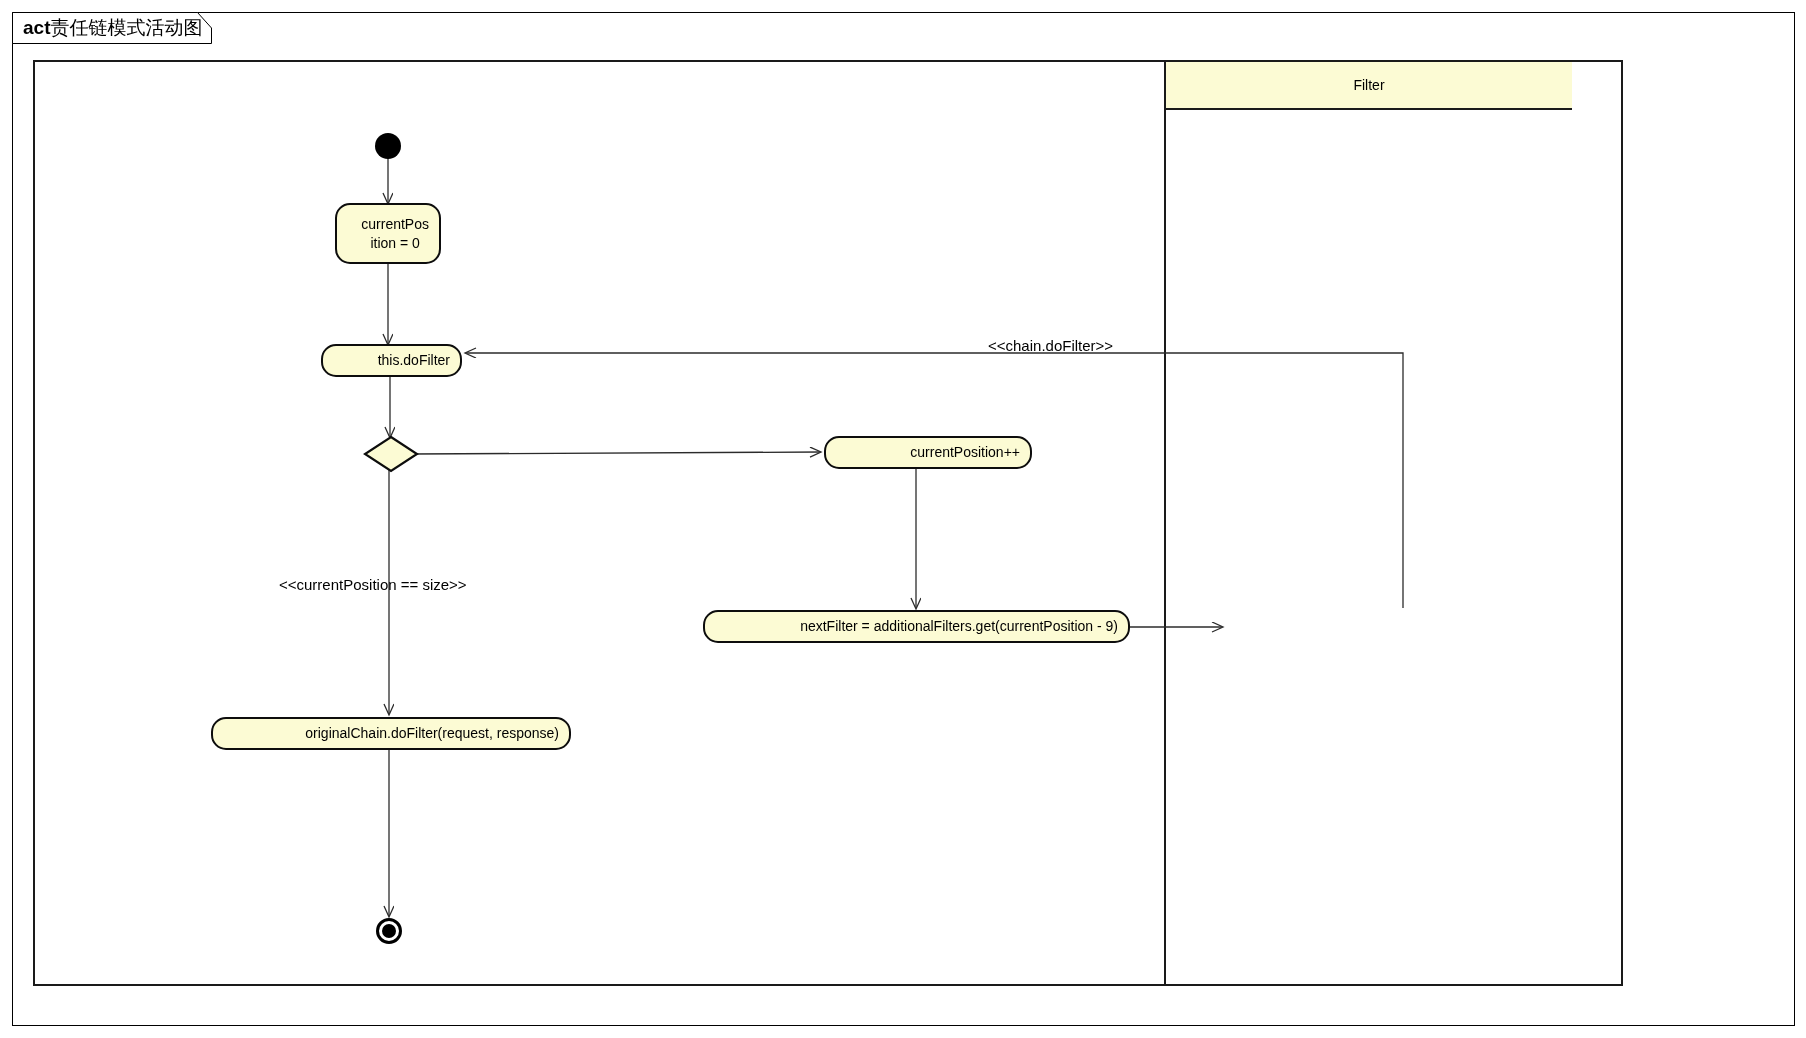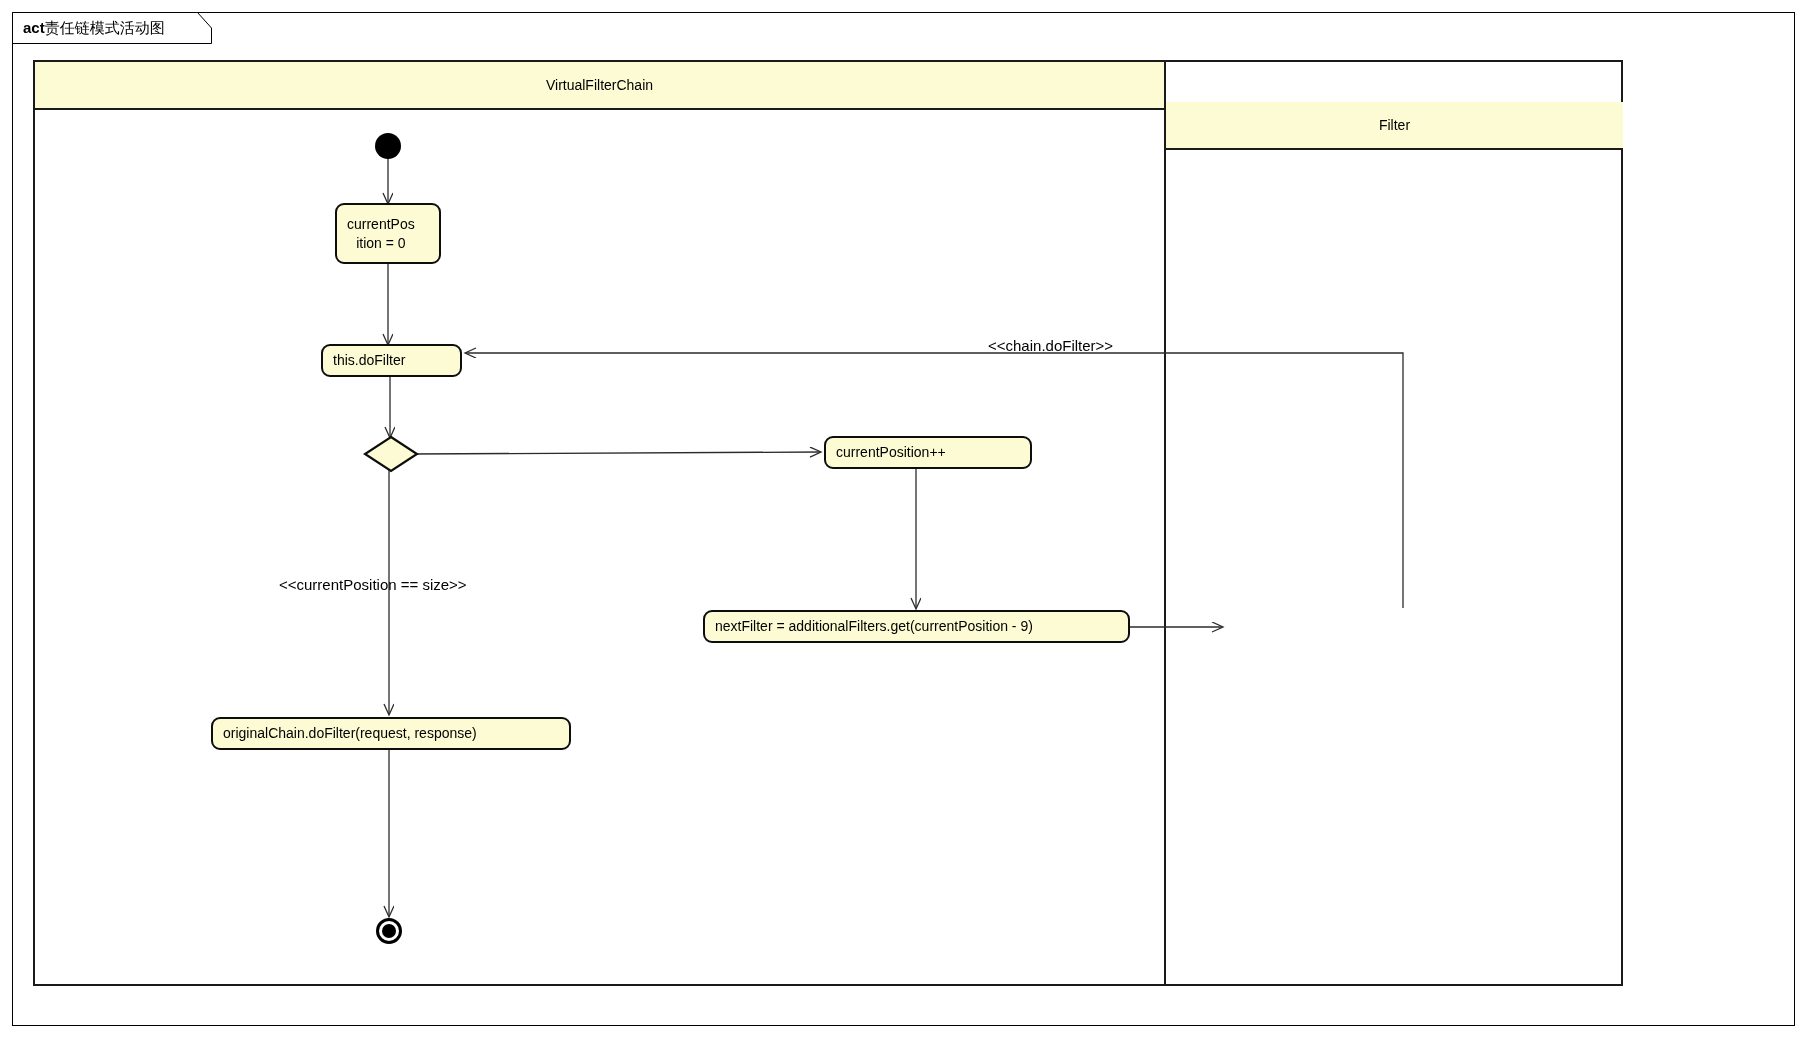--- a/index.html
+++ b/index.html
@@ -24,21 +24,21 @@
     top: 12px;
     width: 1783px;
     height: 1014px;
     border: 1px solid #000000;
     box-sizing: border-box;
   }
   .tab-label {
     position: absolute;
     left: 23px;
     top: 19px;
-    font-size: 15px;
+    font-size: 19px;
     color: #000;
     white-space: nowrap;
     line-height: 18px;
   }
   .tab-label b { font-weight: bold; }
   .tab-svg { position:absolute; left:12px; top:12px; }
 
   
   .lanes {
     position: absolute;
@@ -57,40 +57,40 @@
     background: #fcfbd4;
     box-sizing: border-box;
     border-bottom: 2px solid #1a1a1a;
     display: flex;
     align-items: center;
     justify-content: center;
     font-size: 14px;
     color: #000;
   }
   .lane-head.left  { left: 0;    width: 1129px; }
-  .lane-head.right { left: 1131px; width: 457px; margin-top: 40px; }
+  .lane-head.right { left: 1131px; width: 406px; }
   .lane-divider {
     position: absolute;
     left: 1129px;
     top: 0;
     width: 2px;
     height: 922px;
     background: #1a1a1a;
   }
 
   
   .node {
     position: absolute;
     background: #fcfbd4;
     border: 2px solid #0d0d0d;
-    border-radius: 9px;
+    border-radius: 15px;
     box-sizing: border-box;
     display: flex;
     align-items: center;
-    justify-content: flex-start;
+    justify-content: flex-end;
     text-align: center;
     font-size: 14px;
     color: #000;
     line-height: 19px;
     white-space: pre-line;
     padding: 0 10px;
   }
 
   
   .initial-node {
@@ -150,23 +150,20 @@
 
   <div class="frame-border"></div>
   <svg class="tab-svg" width="200" height="40">
     <path d="M0.5,0.5 L185.5,0.5 L199.5,16 L199.5,31.5 L0.5,31.5 Z" fill="#ffffff" stroke="#000000" stroke-width="1"></path>
   </svg>
   <div class="tab-label">
     <b>act</b><span>责任链模式活动图</span>
   </div>
 
   <div class="lanes">
-    <div class="lane-head left">
-      <span>VirtualFilterChain</span>
-    </div>
     <div class="lane-head right">
       <span>Filter</span>
     </div>
     <div class="lane-divider"></div>
   </div>
 
   <svg class="edges">
     <defs>
       <marker id="arrow" markerWidth="14" markerHeight="14" refX="11" refY="5" orient="auto" markerUnits="userSpaceOnUse">
         <path d="M1,0 L12,5 L1,10" fill="none" stroke="#2b2b2b" stroke-width="1.3"></path>

